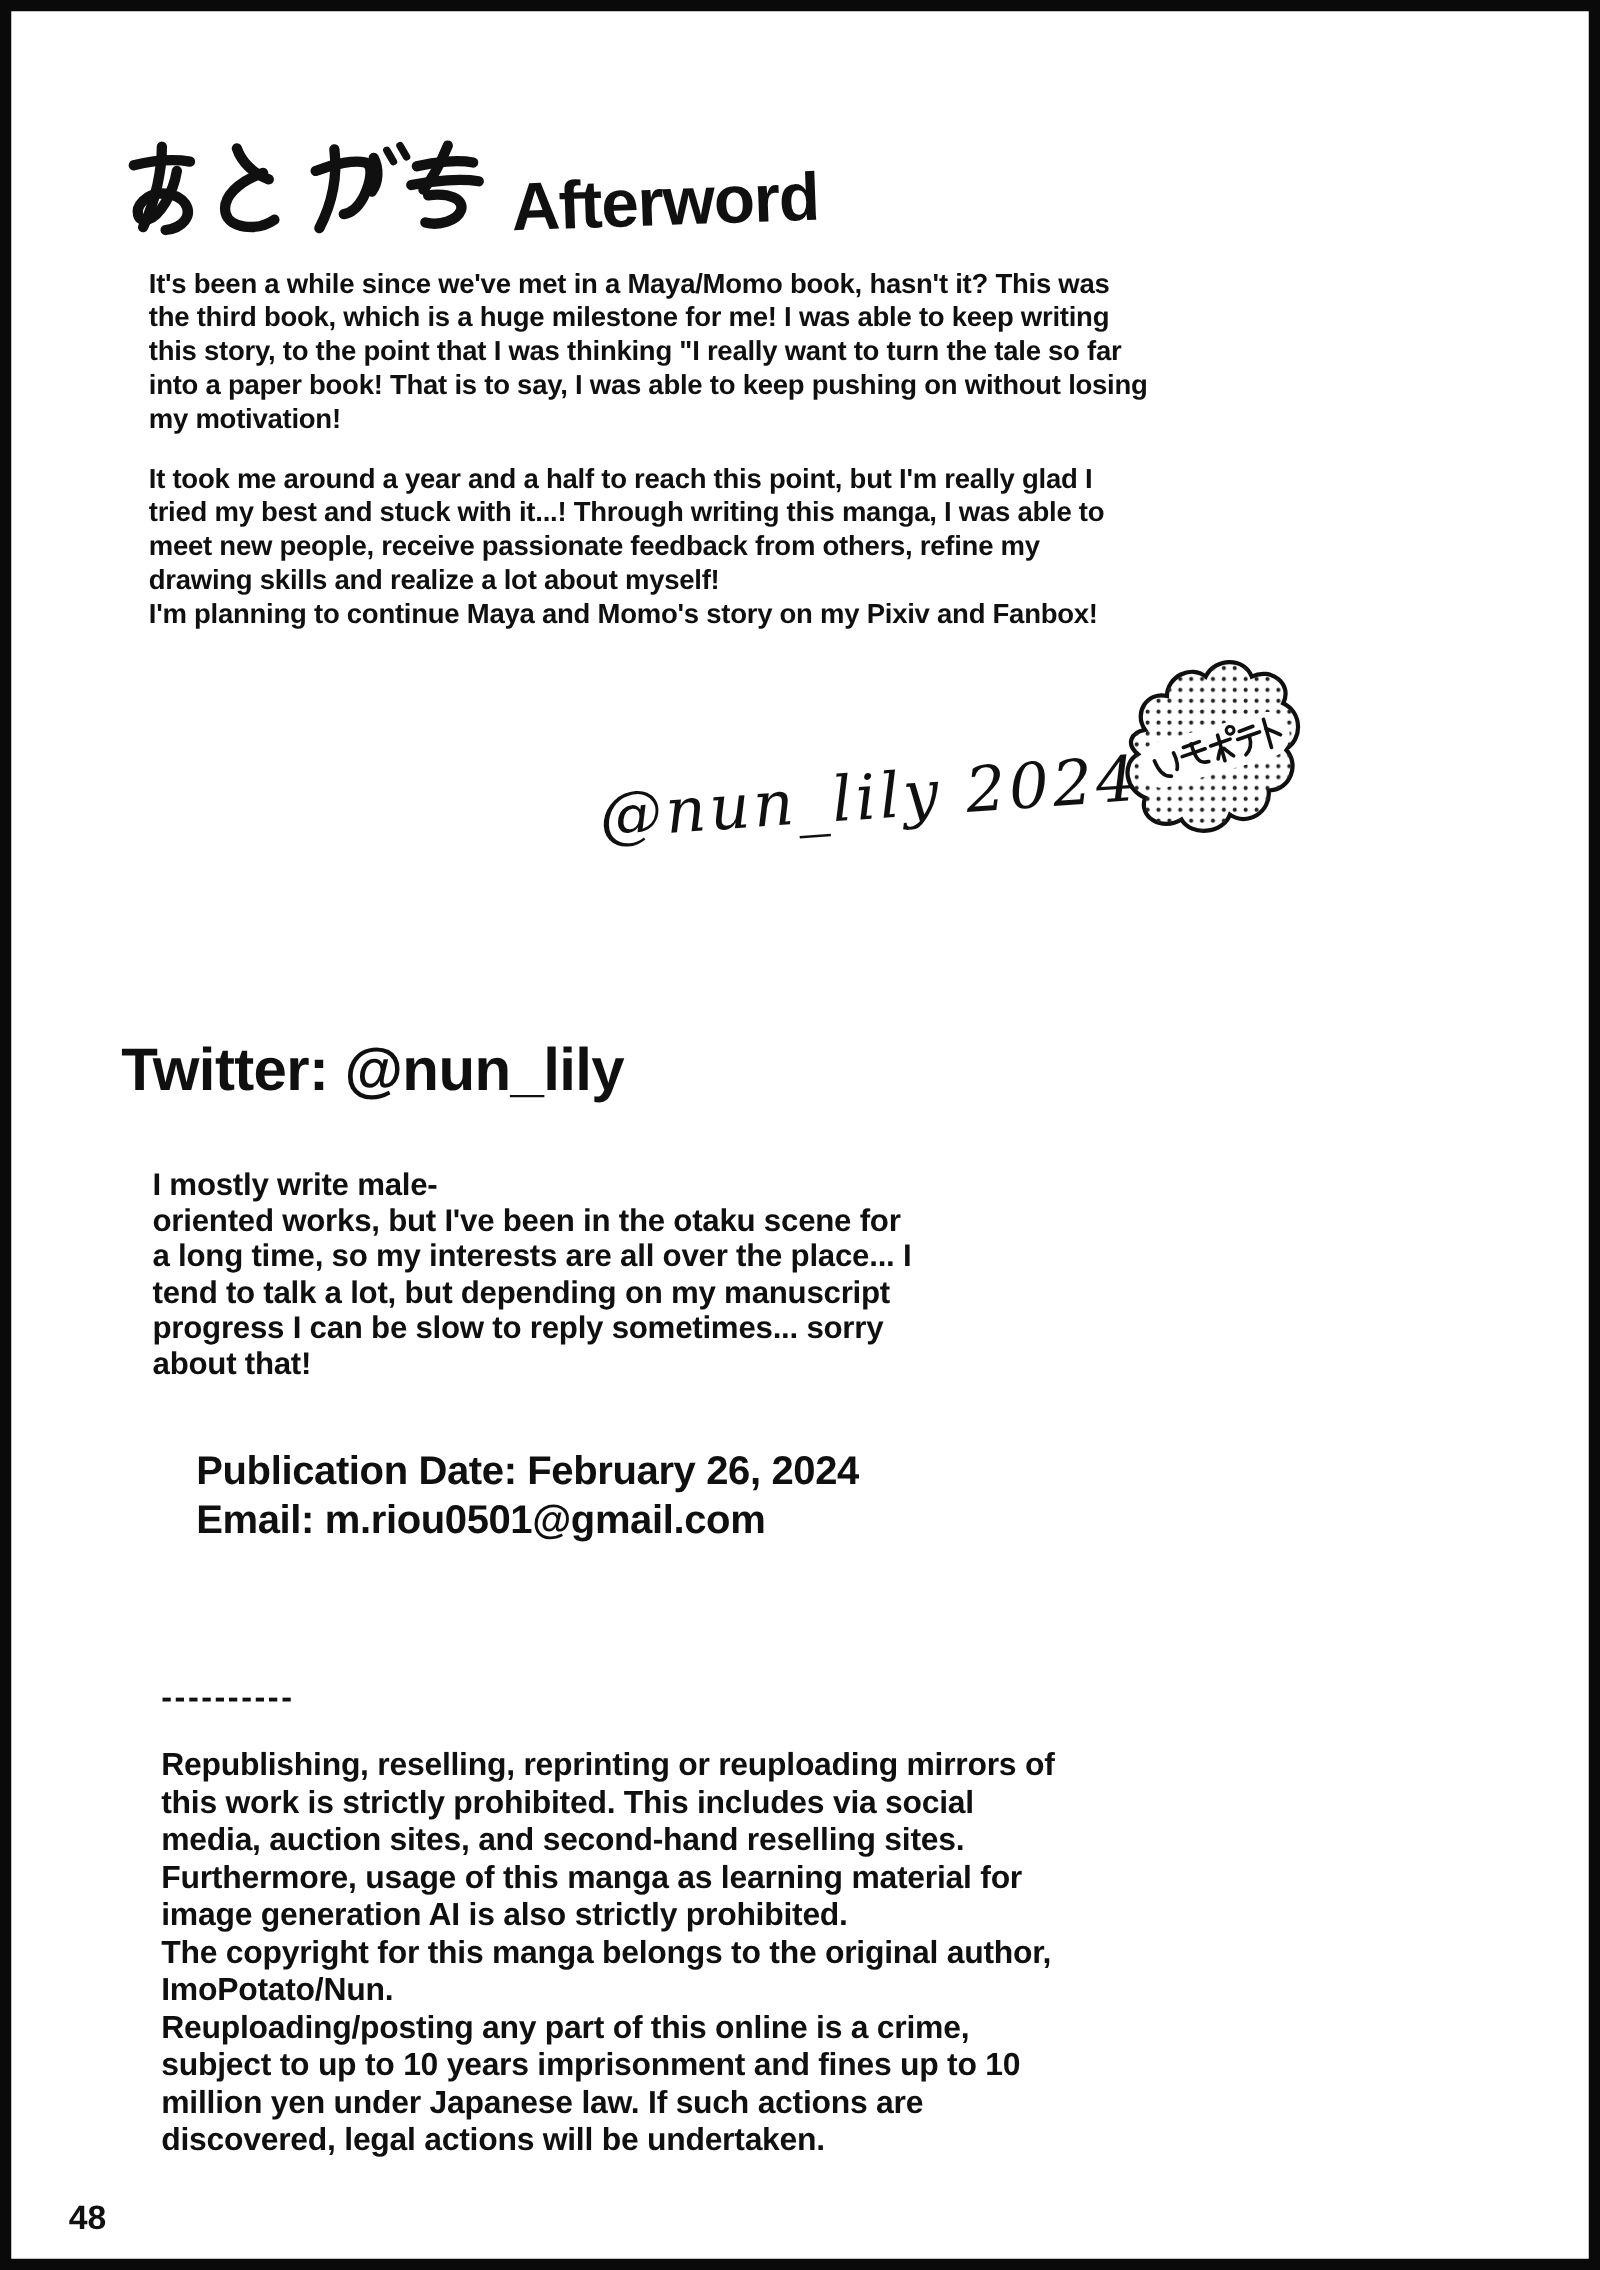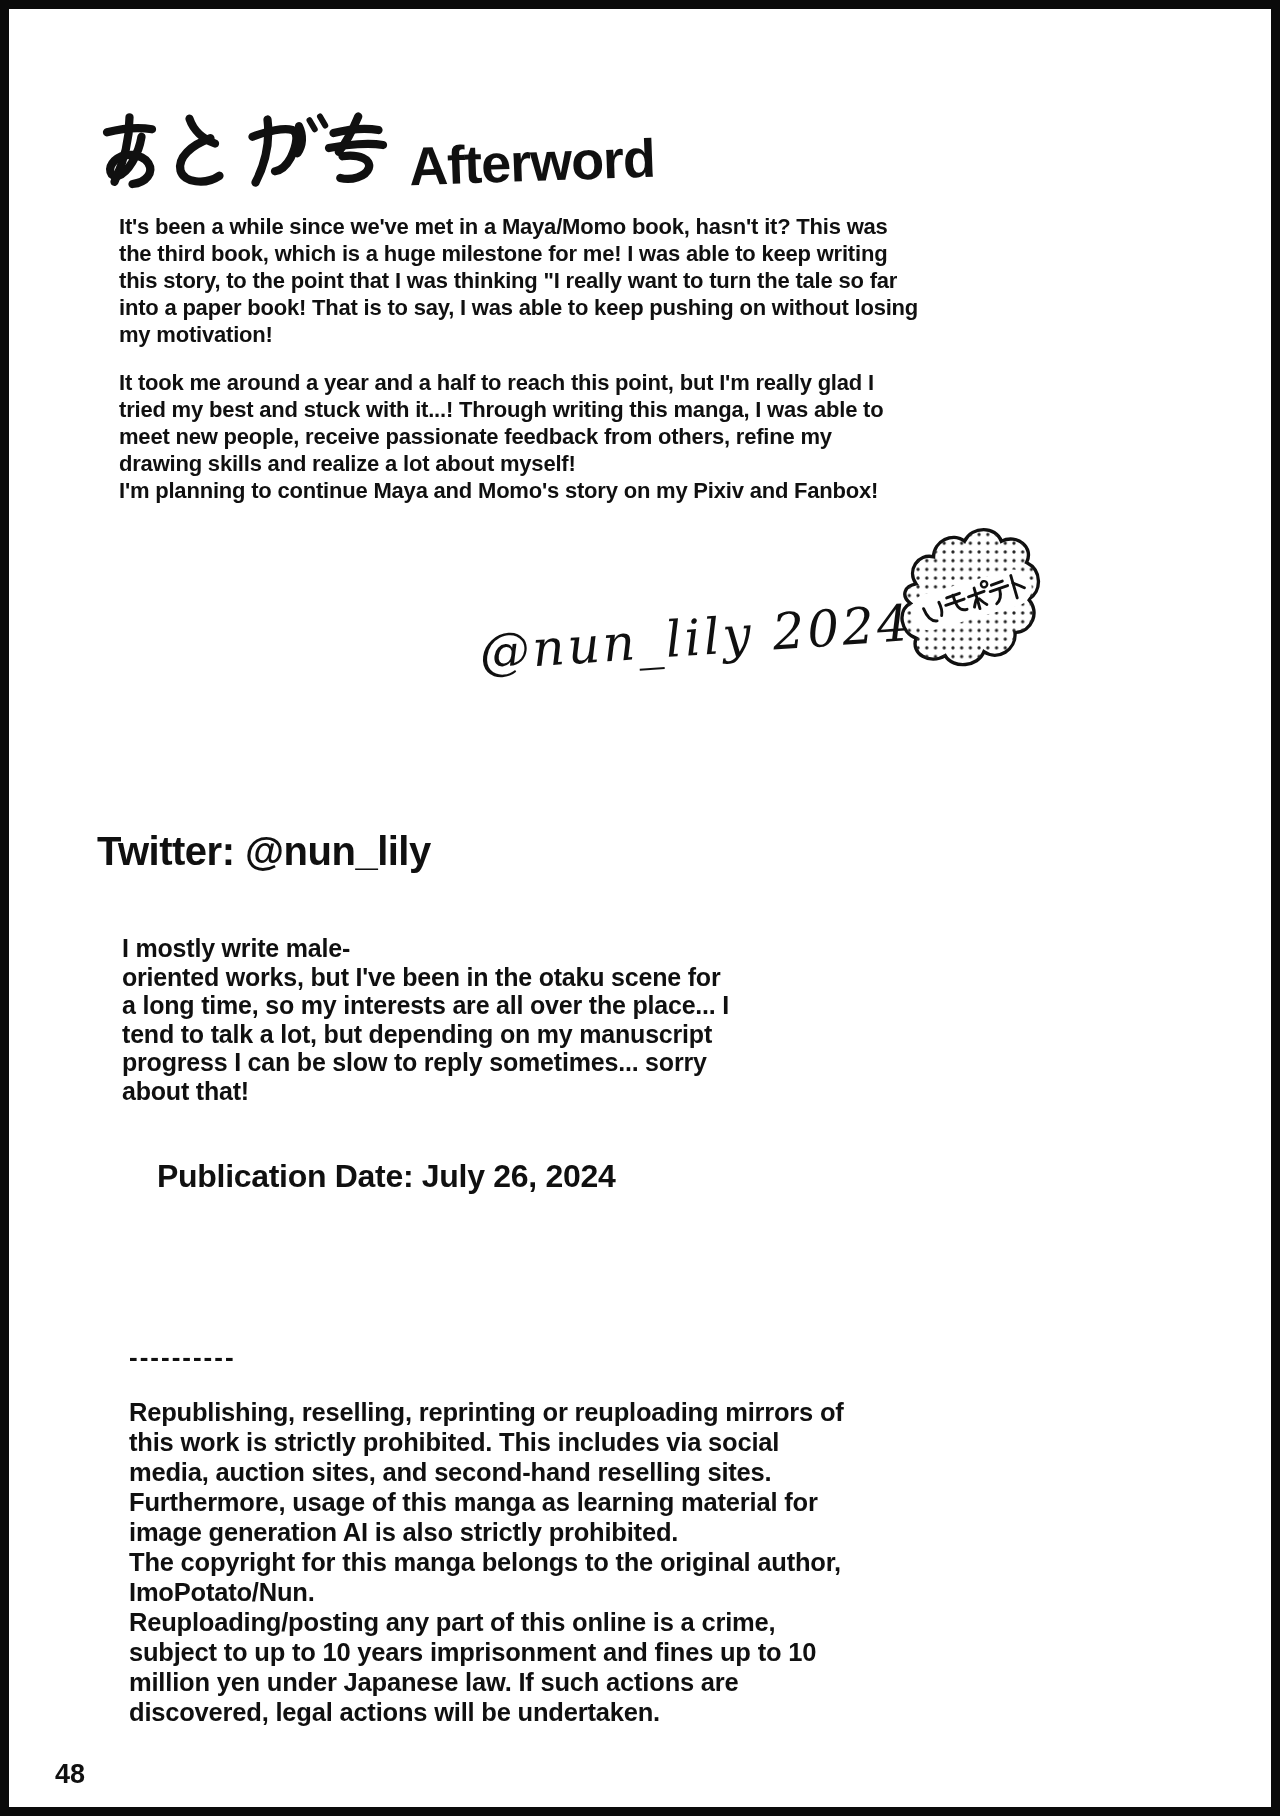--- a/index.html
+++ b/index.html
@@ -30,21 +30,21 @@
   }
   .signature{
     font-size:50px;
     font-style:italic;
     font-weight:500;
     letter-spacing:3px;
     transform:rotate(-4deg);
     font-family:"DejaVu Serif", serif;
   }
   .tw-heading{
-    font-size:40px;
+    font-size:48px;
     font-weight:800;
     letter-spacing:-0.5px;
   }
   .bio-text{
     font-weight:700;
     font-size:25px;
     line-height:28.5px;
     letter-spacing:-0.2px;
     width:700px;
   }
@@ -157,21 +157,22 @@
   <div class="abs tw-heading" style="left:88px; top:820px;">Twitter: @nun_lily</div>
 
   <div class="abs bio-text prelines" style="left:113px; top:901px;margin-top:24px;">I mostly write male-
 oriented works, but I've been in the otaku scene for
 a long time, so my interests are all over the place... I
 tend to talk a lot, but depending on my manuscript
 progress I can be slow to reply sometimes... sorry
 about that!</div>
 
   <div class="abs" style="left:148px; top:1148px;">
-    <div class="pub-line">Publication Date: July 26, 2024</div>
+    <div class="pub-line">Publication Date: February 26, 2024</div>
+    <div class="pub-line">Email: m.riou0501@gmail.com</div>
   </div>
 
   <div class="abs divider" style="left:120px; top:1333px;">----------</div>
 
   <div class="abs copyright prelines" style="left:120px; top:1388px;">Republishing, reselling, reprinting or reuploading mirrors of
 this work is strictly prohibited. This includes via social
 media, auction sites, and second-hand reselling sites.
 Furthermore, usage of this manga as learning material for
 image generation AI is also strictly prohibited.
 The copyright for this manga belongs to the original author,

